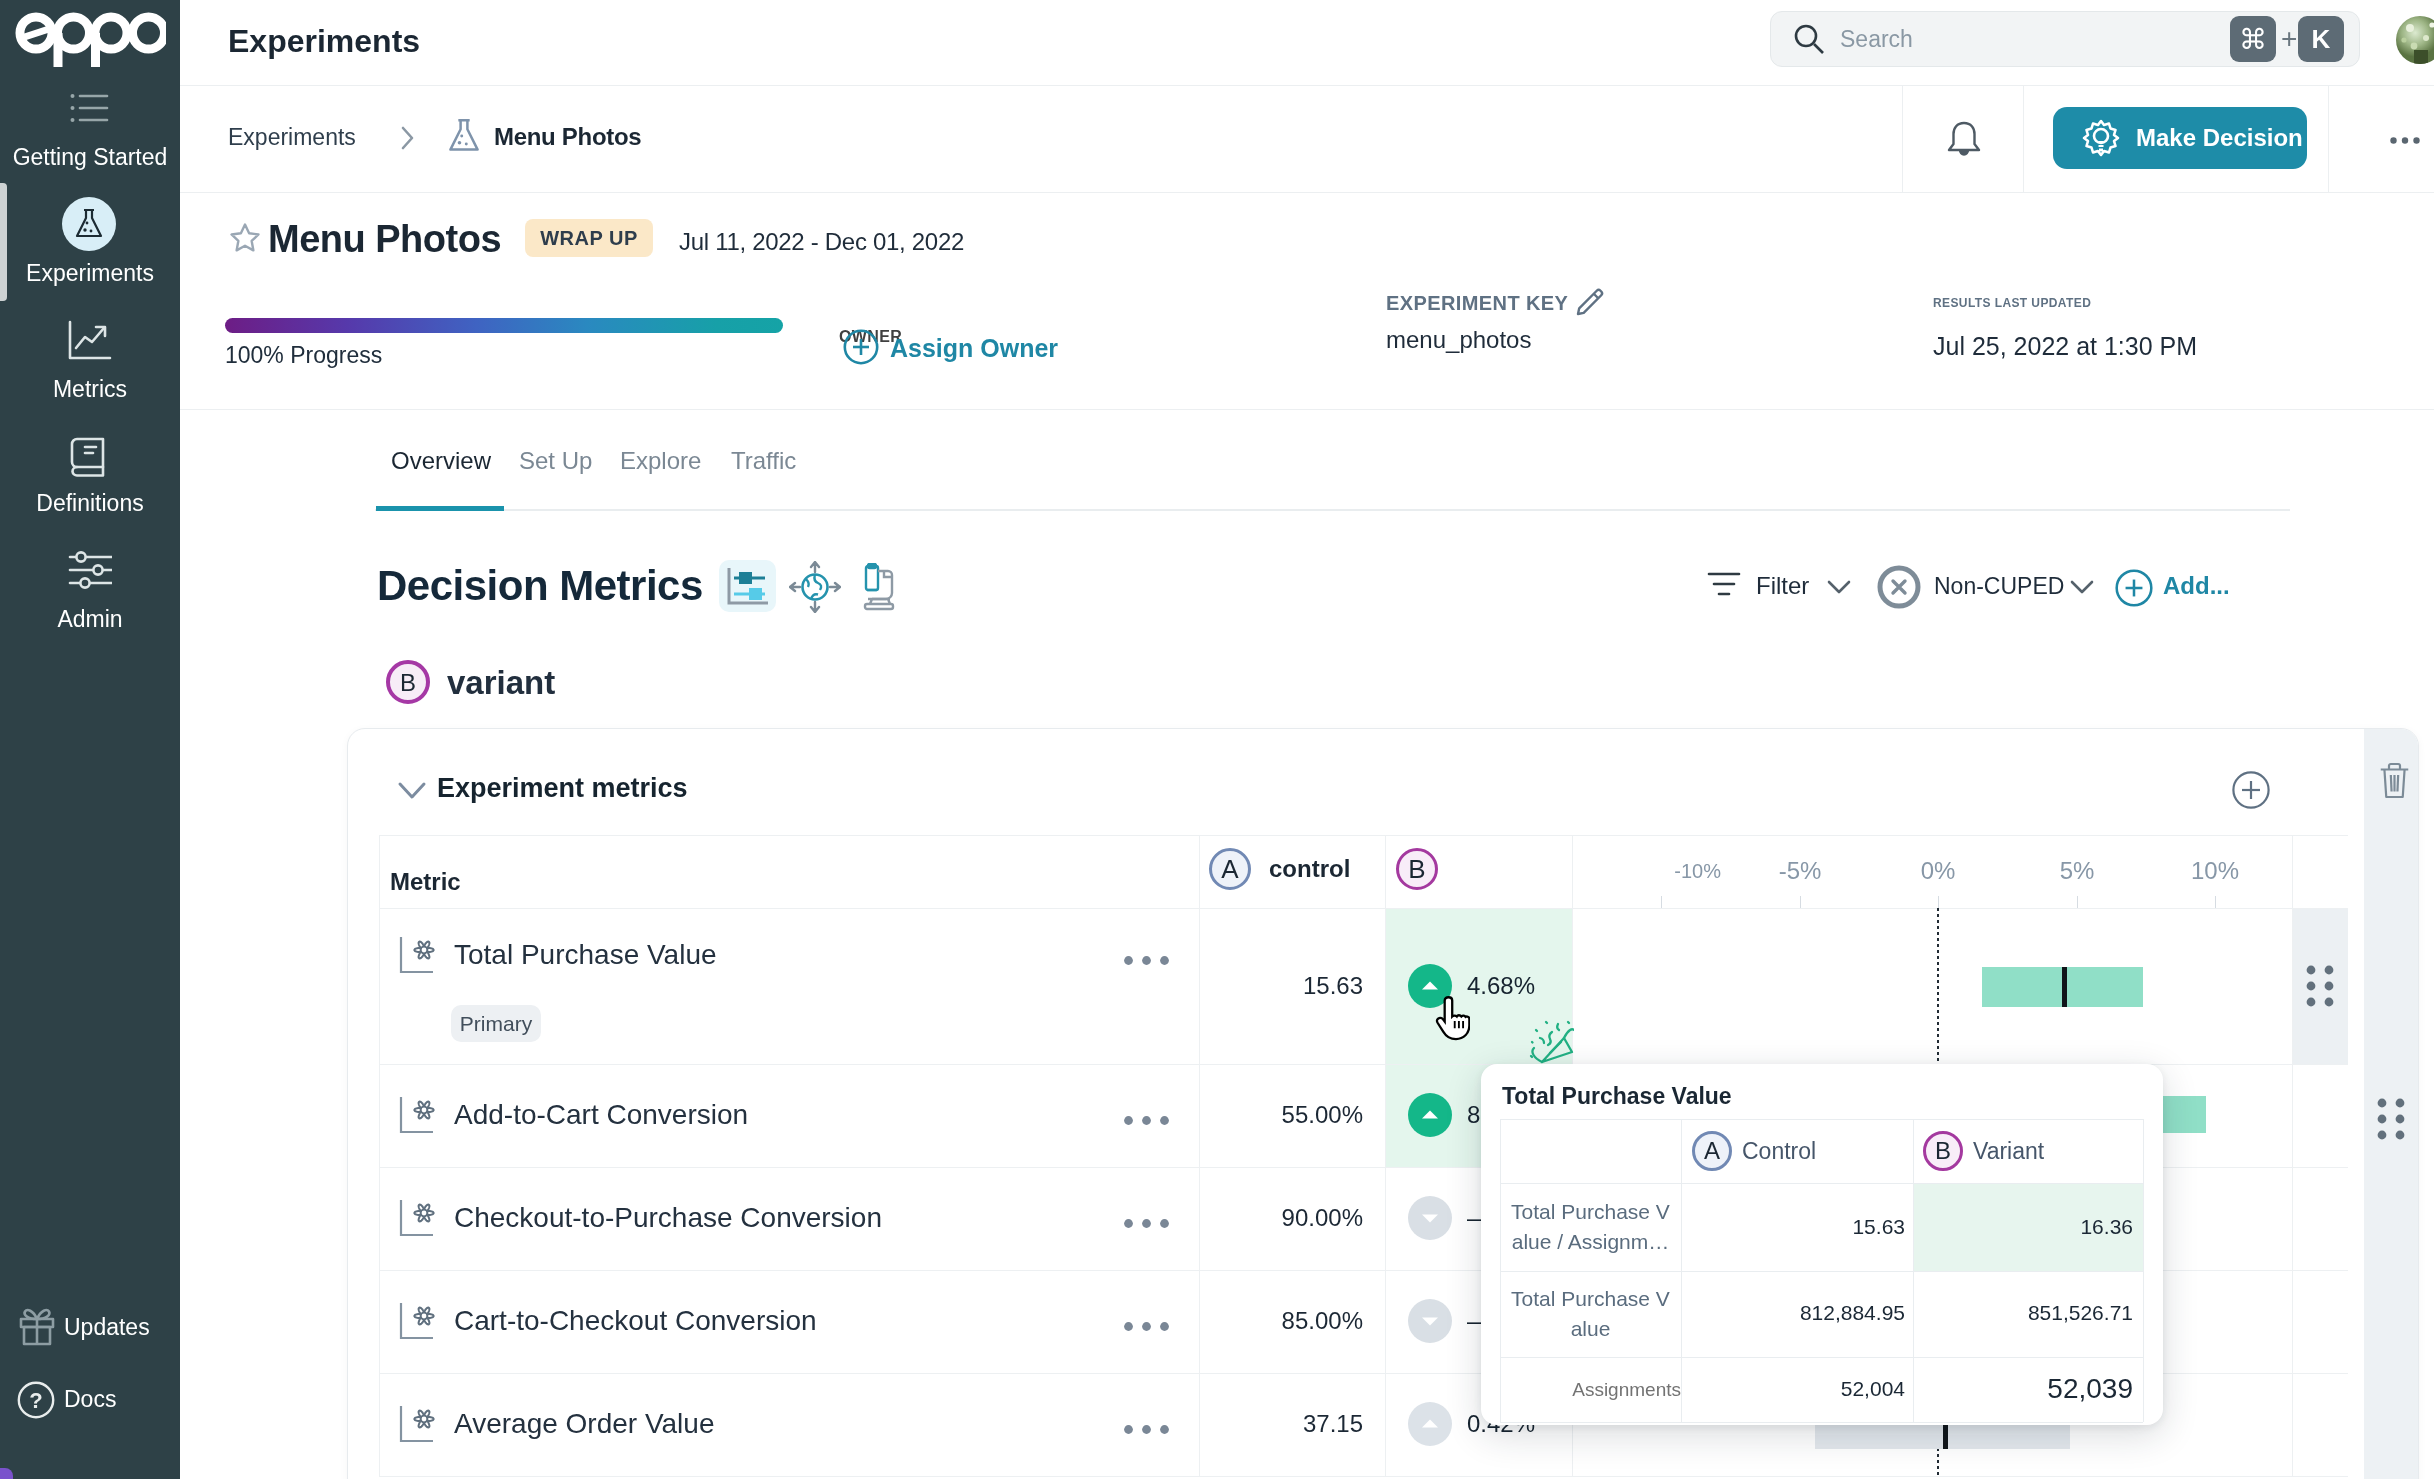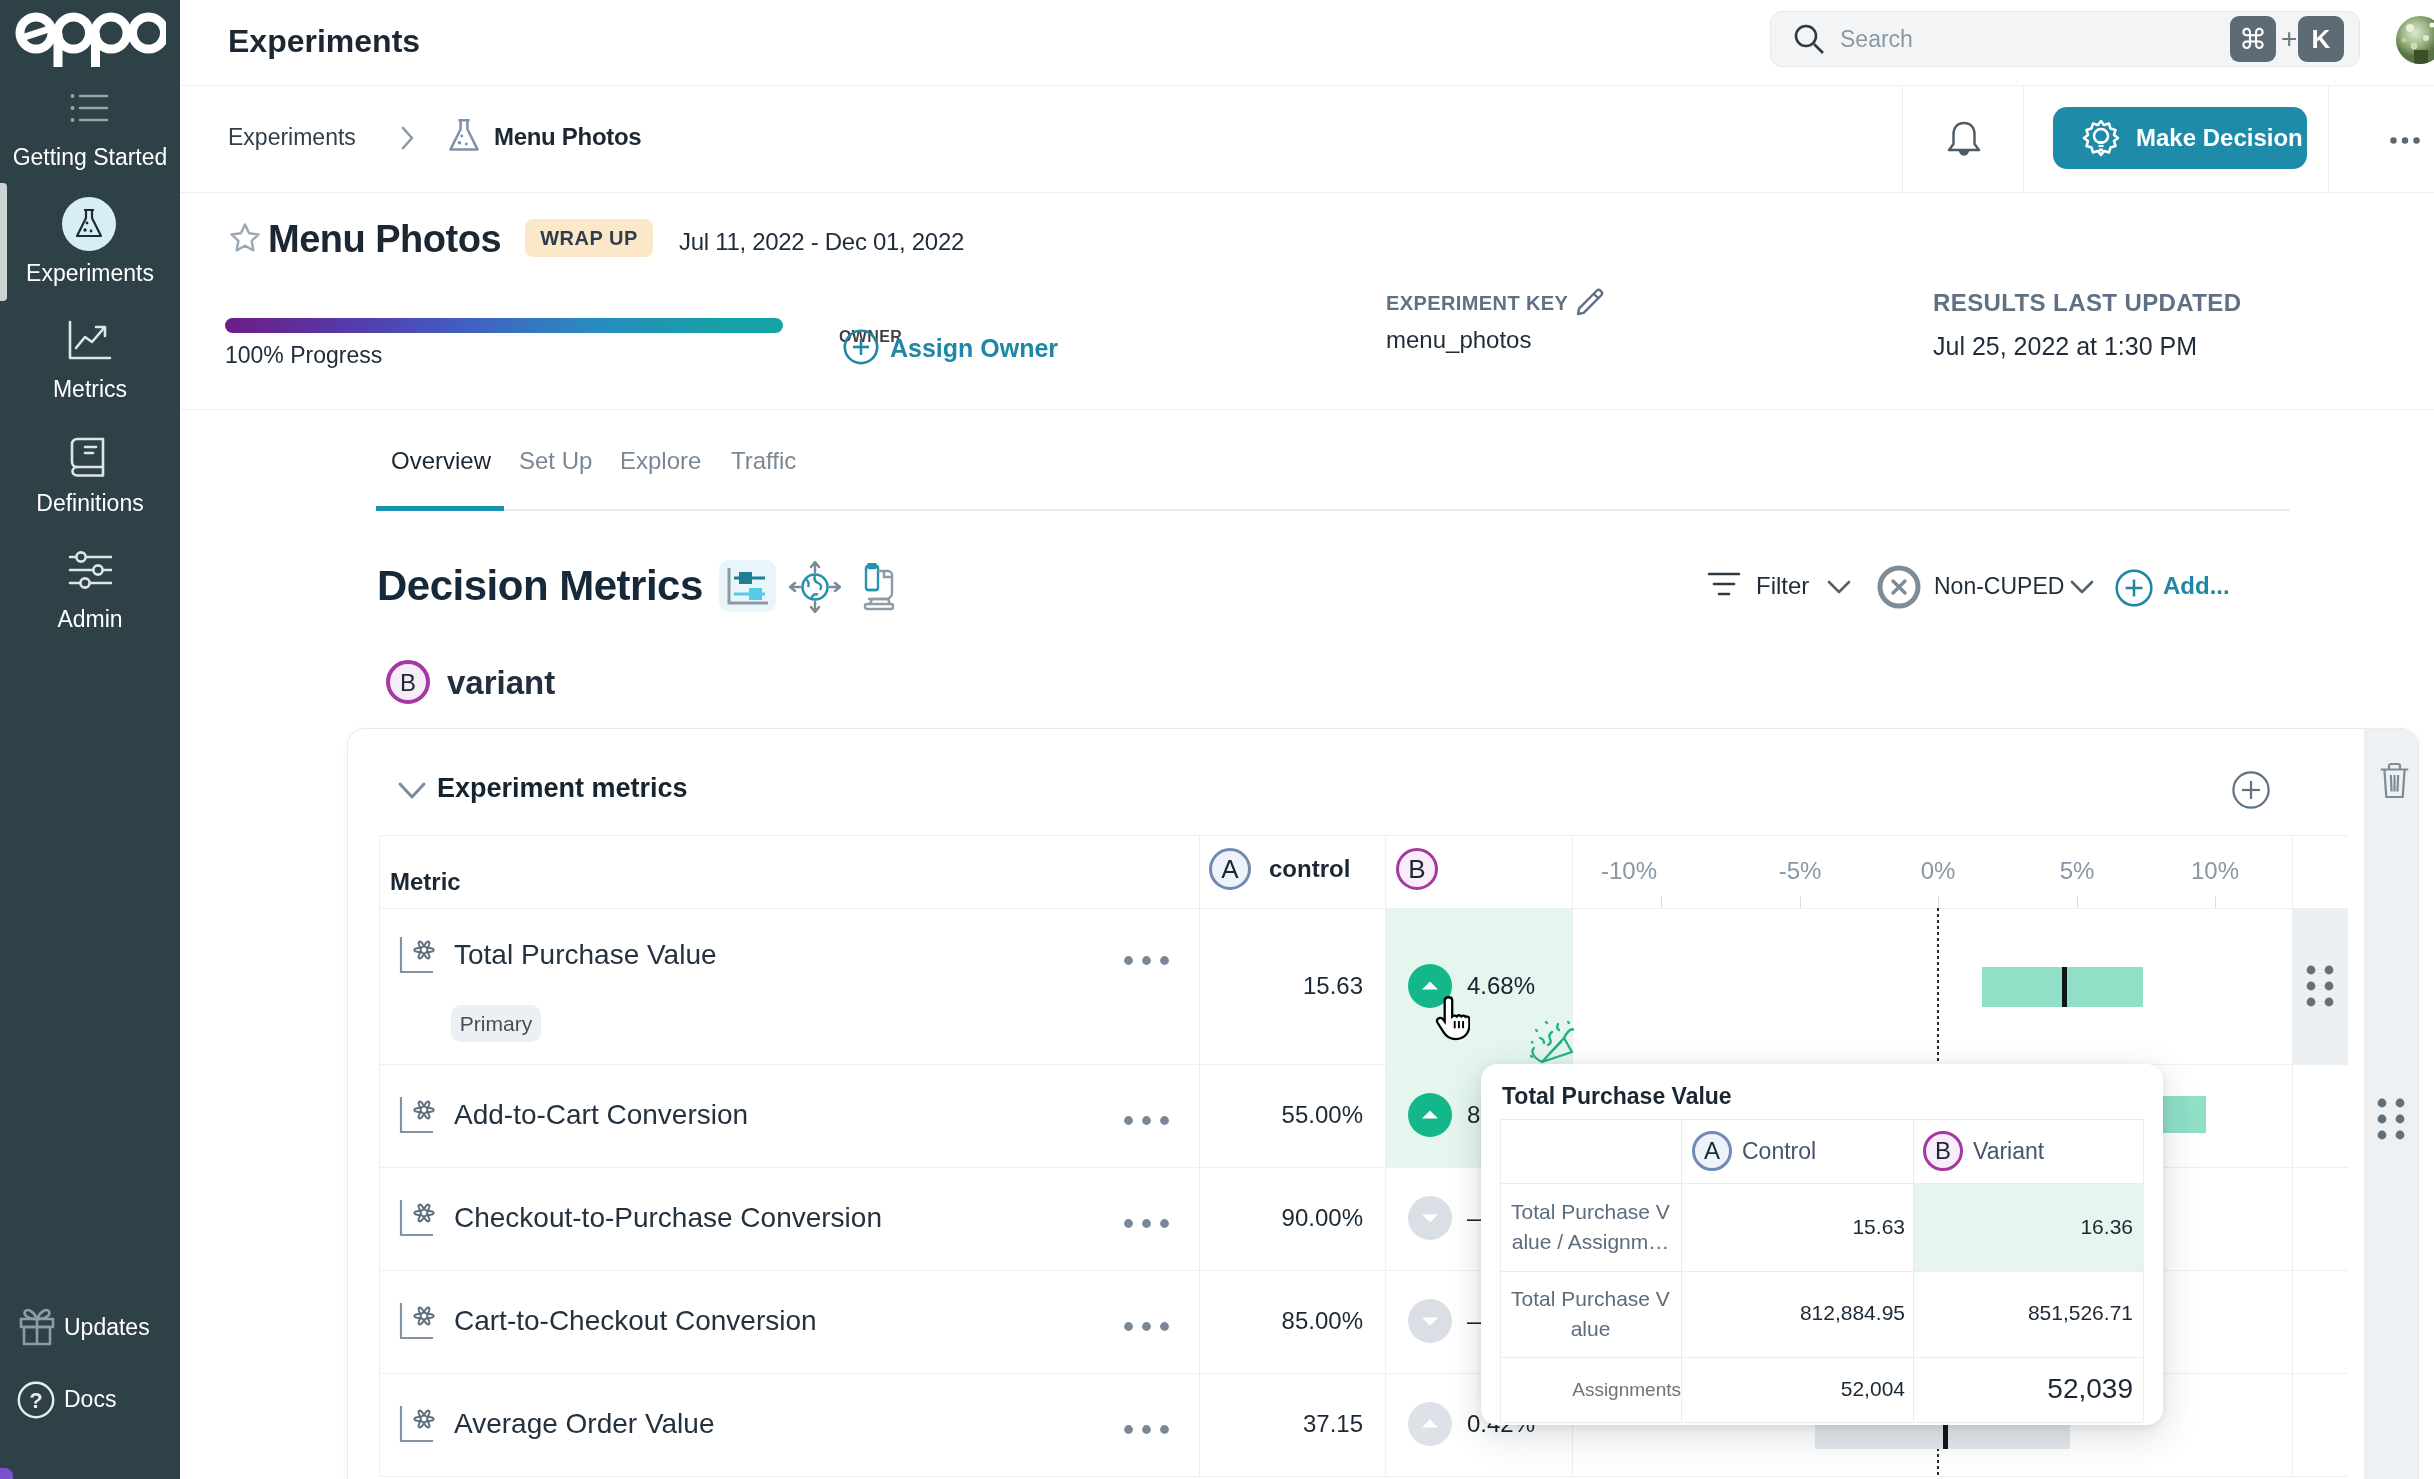--- a/index.html
+++ b/index.html
@@ -165,21 +165,21 @@
         <line x1="18" y1="10" x2="18" y2="26"></line>
         <line x1="10" y1="18" x2="26" y2="18"></line>
       </svg></div>
 <div class="abs t" style="left:890px;top:331px;height:34px;line-height:34px;font-size:25px;font-weight:bold;color:#1f87a5;">Assign Owner</div>
 <div class="abs t" style="left:1386px;top:290px;height:26px;line-height:26px;font-size:20px;font-weight:bold;color:#5f7183;letter-spacing:0.4px;">EXPERIMENT KEY</div>
 <div class="abs" style="left:1572px;top:284px;"><svg width="36" height="36" viewBox="0 0 24 24" fill="none" stroke="#5f7183" stroke-width="1.6" stroke-linejoin="round">
         <path d="M4 20 L4.8 16.2 L16.5 4.5 A1.8 1.8 0 0 1 19 4.5 L19.5 5 A1.8 1.8 0 0 1 19.5 7.5 L7.8 19.2 L4 20 Z"></path>
         <line x1="14.5" y1="6.5" x2="17.5" y2="9.5"></line>
       </svg></div>
 <div class="abs t" style="left:1386px;top:322px;height:36px;line-height:36px;font-size:24px;color:#1f2c3a;">menu_photos</div>
-<div class="abs t" style="left:1933px;top:290px;height:26px;line-height:26px;font-size:24px;font-weight:bold;color:#5f7183;letter-spacing:0.4px;">RESULTS LAST UPDATED</div>
+<div class="abs t" style="left:1933px;top:290px;height:26px;line-height:26px;font-size:12px;font-weight:bold;color:#5f7183;letter-spacing:0.4px;">RESULTS LAST UPDATED</div>
 <div class="abs t" style="left:1933px;top:328px;height:36px;line-height:36px;font-size:25px;font-weight:500;color:#1f2c3a;">Jul 25, 2022 at 1:30 PM</div>
 <div class="abs" style="left:375px;top:509px;width:1915px;height:2px;background:#e9edef;"></div>
 <div class="abs t" style="left:391px;top:443px;height:36px;line-height:36px;font-size:24px;font-weight:500;color:#1b2733;">Overview</div>
 <div class="abs t" style="left:519px;top:443px;height:36px;line-height:36px;font-size:24px;color:#7b8894;">Set Up</div>
 <div class="abs t" style="left:620px;top:443px;height:36px;line-height:36px;font-size:24px;color:#7b8894;">Explore</div>
 <div class="abs t" style="left:731px;top:443px;height:36px;line-height:36px;font-size:24px;color:#7b8894;">Traffic</div>
 <div class="abs" style="left:376px;top:506px;width:128px;height:5px;background:#1a93ac;"></div>
 <div class="abs t" style="left:377px;top:559px;height:54px;line-height:54px;font-size:42px;font-weight:bold;color:#15293a;letter-spacing:-0.5px;">Decision Metrics</div>
 <div class="abs" style="left:719px;top:560px;width:57px;height:52px;background:#e8f6fa;border-radius:10px;"></div>
 <div class="abs" style="left:727px;top:567px;">
@@ -286,21 +286,21 @@
         <circle cx="23" cy="21" r="4.4" fill="#62707c"></circle>
         <circle cx="5" cy="37" r="4.4" fill="#62707c"></circle>
         <circle cx="23" cy="37" r="4.4" fill="#62707c"></circle>
       </svg></div>
 <div class="abs t" style="left:390px;top:853px;height:36px;line-height:36px;font-size:24px;font-weight:bold;color:#1b2733;margin-top:11px;">Metric</div>
 <div class="abs" style="left:1209px;top:848px;width:42px;height:42px;border-radius:50%;background:#eef2f9;border:3.5px solid #7189b4;"></div>
     <div class="abs t" style="left:1209px;top:855px;width:42px;text-align:center;height:28px;line-height:28px;font-size:26px;color:#1b2733;">A</div>
 <div class="abs t" style="left:1269px;top:851px;height:36px;line-height:36px;font-size:24px;font-weight:bold;color:#1b2733;">control</div>
 <div class="abs" style="left:1396px;top:848px;width:42px;height:42px;border-radius:50%;background:#f8edf8;border:3.5px solid #a4399f;"></div>
     <div class="abs t" style="left:1396px;top:855px;width:42px;text-align:center;height:28px;line-height:28px;font-size:26px;color:#1b2733;">B</div>
-<div class="abs t" style="left:1601px;top:853px;width:120px;text-align:left;height:36px;line-height:36px;font-size:24px;color:#8797a7;">-10%</div>
+<div class="abs t" style="left:1601px;top:853px;width:120px;text-align:right;height:36px;line-height:36px;font-size:20px;color:#8797a7;">-10%</div>
 <div class="abs" style="left:1661px;top:896px;width:1px;height:12px;background:#d6dce2;"></div>
 <div class="abs t" style="left:1740px;top:853px;width:120px;text-align:center;height:36px;line-height:36px;font-size:24px;color:#8797a7;">-5%</div>
 <div class="abs" style="left:1800px;top:896px;width:1px;height:12px;background:#d6dce2;"></div>
 <div class="abs t" style="left:1878px;top:853px;width:120px;text-align:center;height:36px;line-height:36px;font-size:24px;color:#8797a7;">0%</div>
 <div class="abs" style="left:1938px;top:896px;width:1px;height:12px;background:#d6dce2;"></div>
 <div class="abs t" style="left:2017px;top:853px;width:120px;text-align:center;height:36px;line-height:36px;font-size:24px;color:#8797a7;">5%</div>
 <div class="abs" style="left:2077px;top:896px;width:1px;height:12px;background:#d6dce2;"></div>
 <div class="abs t" style="left:2155px;top:853px;width:120px;text-align:center;height:36px;line-height:36px;font-size:24px;color:#8797a7;">10%</div>
 <div class="abs" style="left:2215px;top:896px;width:1px;height:12px;background:#d6dce2;"></div>
 <div class="abs" style="left:1937px;top:908px;width:2px;height:568px;background-image:repeating-linear-gradient(to bottom,#222c35 0,#222c35 3px,transparent 3px,transparent 6px);"></div>

